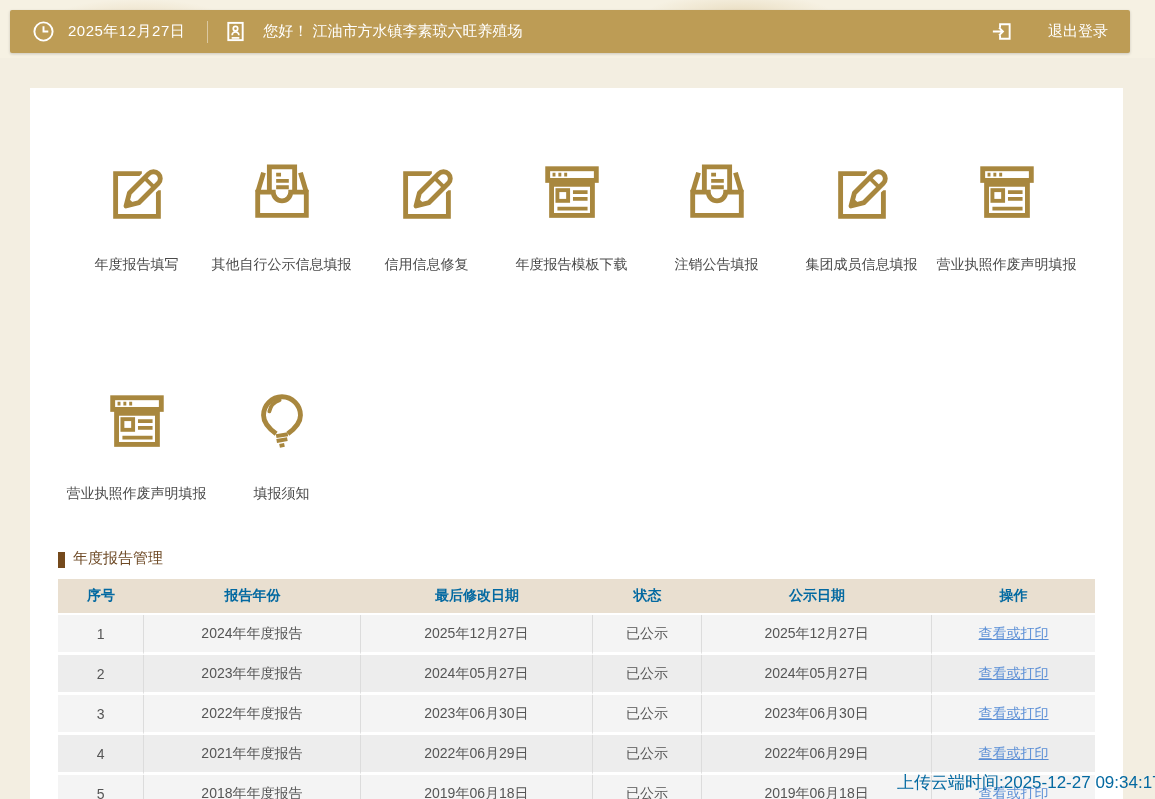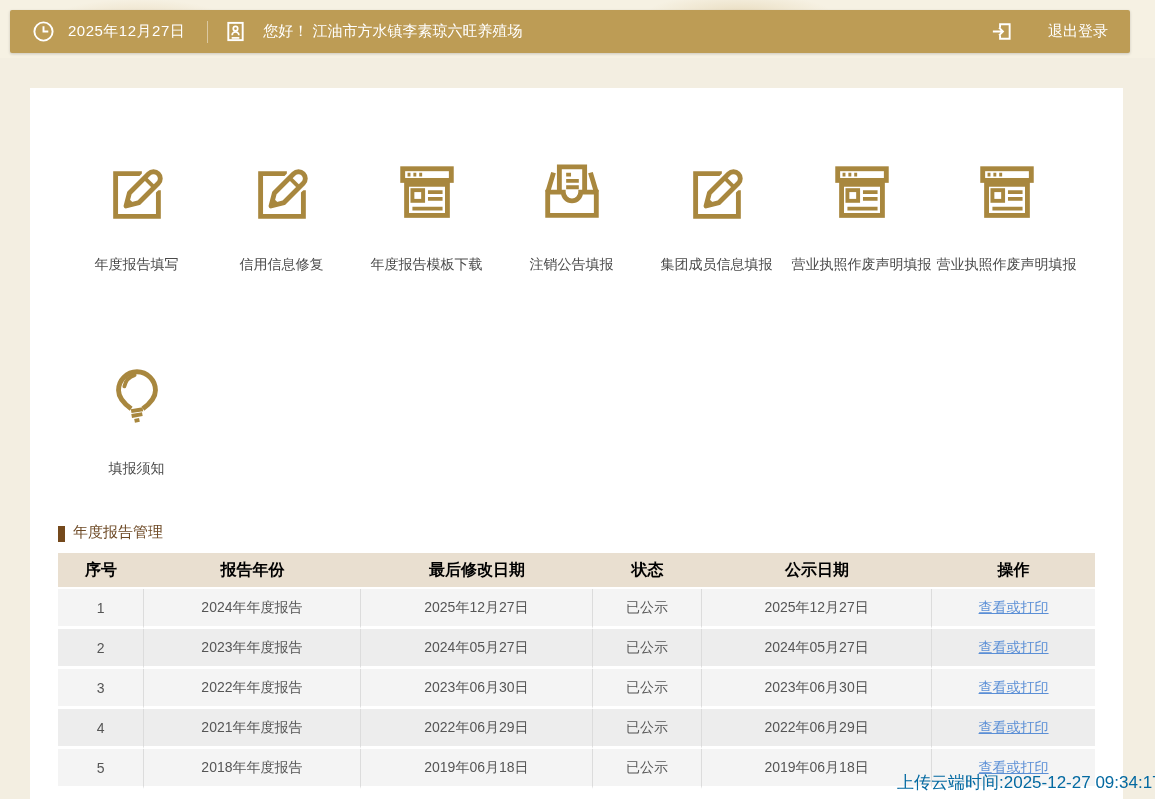--- a/index.html
+++ b/index.html
@@ -35,41 +35,42 @@
   .topbar-greeting { margin-left:16px; }
   .topbar-right { margin-left:auto; display:flex; align-items:center; cursor:pointer;gap:25px; }
   .topbar-right span.lbl { margin-left:10px; }
   
   .card {
     position:absolute; left:30px; top:88px; width:1093px; height:711px;
     background:#fff; z-index:2;
   }
   
   .icon-grid {
-    display:flex; flex-wrap:wrap; row-gap:88px;
+    display:flex; flex-wrap:wrap; row-gap:112px;
     padding:72px 34px 0 34px;
+    font-family:Liberation Mono, monospace;
   }
   .grid-item {
     width:145px; text-align:center; cursor:pointer;
   }
   .grid-item .gicon { color:#a8873e; }
   .grid-item .gicon svg { width:70px; height:70px; }
   .grid-item .glabel {
     margin-top:20px; font-size:14px; color:#4a4a4a; line-height:1.55;
   }
   
   .report-section { margin:44px 28px 0 28px; }
   .section-title { display:flex; align-items:flex-end; margin-bottom:11px; }
   .section-marker { width:7px; height:16px; background:#74491c; margin-right:8px; }
   .section-title-text { font-size:15px; color:#6e4a26; }
   table.report-table {
     width:100%; border-collapse:separate; border-spacing:0; table-layout:fixed;
   }
   .report-table th {
-    background:#e9dfd0; color:#000000; font-size:16px; font-weight:bold;
+    background:#e9dfd0; color:#0369a1; font-size:14px; font-weight:bold;
     height:36px; text-align:center; border-bottom:2px solid #fff;
   }
   .report-table td {
     height:40px; text-align:center; font-size:14px; color:#555;
     background:#f4f4f4; border-bottom:3px solid #fff;
     border-right:1px solid #dcdcdc;
   }
   .report-table td:last-child { border-right:none; }
   .report-table tr:nth-child(even) td { background:#ededed; }
   .report-table a { color:#5b8fd6; text-decoration:underline; cursor:pointer; }
@@ -159,20 +160,26 @@
 
   <div class="icon-grid">
     <div class="grid-item">
       <span class="gicon"><svg>
             <use href="#sym-edit"></use>
           </svg></span>
       <div class="glabel">年度报告填写</div>
     </div>
     <div class="grid-item">
       <span class="gicon"><svg>
+            <use href="#sym-inbox"></use>
+          </svg></span>
+      <div class="glabel">其他自行公示信息填报</div>
+    </div>
+    <div class="grid-item">
+      <span class="gicon"><svg>
             <use href="#sym-edit"></use>
           </svg></span>
       <div class="glabel">信用信息修复</div>
     </div>
     <div class="grid-item">
       <span class="gicon"><svg>
             <use href="#sym-browser"></use>
           </svg></span>
       <div class="glabel">年度报告模板下载</div>
     </div>

